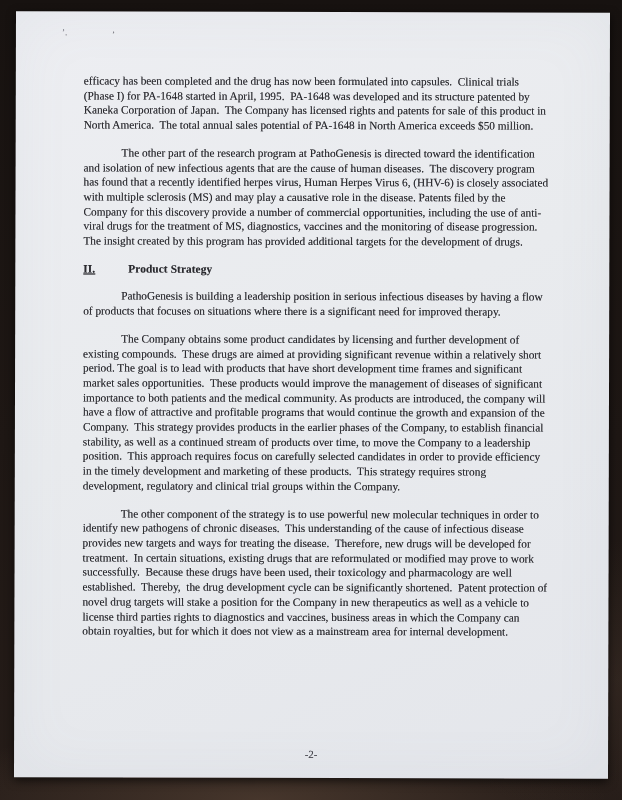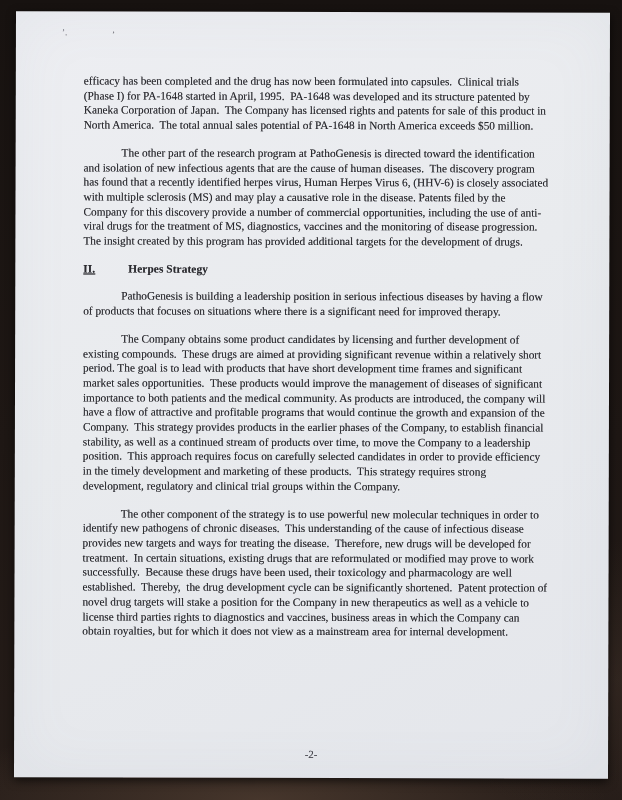--- a/index.html
+++ b/index.html
@@ -65,21 +65,21 @@
     <span class="stray-mark m1">’.</span>
     <span class="stray-mark m2">’</span>
 
     <div class="content">
 
       <p class="para flush">efficacy has been completed and the drug has now been formulated into capsules.  Clinical trials (Phase I) for PA-1648 started in April, 1995.  PA-1648 was developed and its structure patented by Kaneka Corporation of Japan.  The Company has licensed rights and patents for sale of this product in North America.  The total annual sales potential of PA-1648 in North America exceeds $50 million.</p>
 
       <p class="para">The other part of the research program at PathoGenesis is directed toward the identification and isolation of new infectious agents that are the cause of human diseases.  The discovery program has found that a recently identified herpes virus, Human Herpes Virus 6, (HHV-6) is closely associated with multiple sclerosis (MS) and may play a causative role in the disease. Patents filed by the Company for this discovery provide a number of commercial opportunities, including the use of anti-viral drugs for the treatment of MS, diagnostics, vaccines and the monitoring of disease progression.  The insight created by this program has provided additional targets for the development of drugs.</p>
 
       <div class="heading">
-        <span class="hnum">II.</span><span class="htitle">Herpes Strategy</span>
+        <span class="hnum">II.</span><span class="htitle">Product Strategy</span>
       </div>
 
       <p class="para">PathoGenesis is building a leadership position in serious infectious diseases by having a flow of products that focuses on situations where there is a significant need for improved therapy.</p>
 
       <p class="para">The Company obtains some product candidates by licensing and further development of existing compounds.  These drugs are aimed at providing significant revenue within a relatively short period. The goal is to lead with products that have short development time frames and significant market sales opportunities.  These products would improve the management of diseases of significant importance to both patients and the medical community. As products are introduced, the company will have a flow of attractive and profitable programs that would continue the growth and expansion of the Company.  This strategy provides products in the earlier phases of the Company, to establish financial stability, as well as a continued stream of products over time, to move the Company to a leadership position.  This approach requires focus on carefully selected candidates in order to provide efficiency in the timely development and marketing of these products.  This strategy requires strong development, regulatory and clinical trial groups within the Company.</p>
 
       <p class="para">The other component of the strategy is to use powerful new molecular techniques in order to identify new pathogens of chronic diseases.  This understanding of the cause of infectious disease provides new targets and ways for treating the disease.  Therefore, new drugs will be developed for treatment.  In certain situations, existing drugs that are reformulated or modified may prove to work successfully.  Because these drugs have been used, their toxicology and pharmacology are well established.  Thereby,  the drug development cycle can be significantly shortened.  Patent protection of novel drug targets will stake a position for the Company in new therapeutics as well as a vehicle to license third parties rights to diagnostics and vaccines, business areas in which the Company can obtain royalties, but for which it does not view as a mainstream area for internal development.</p>
 
     </div>
 

